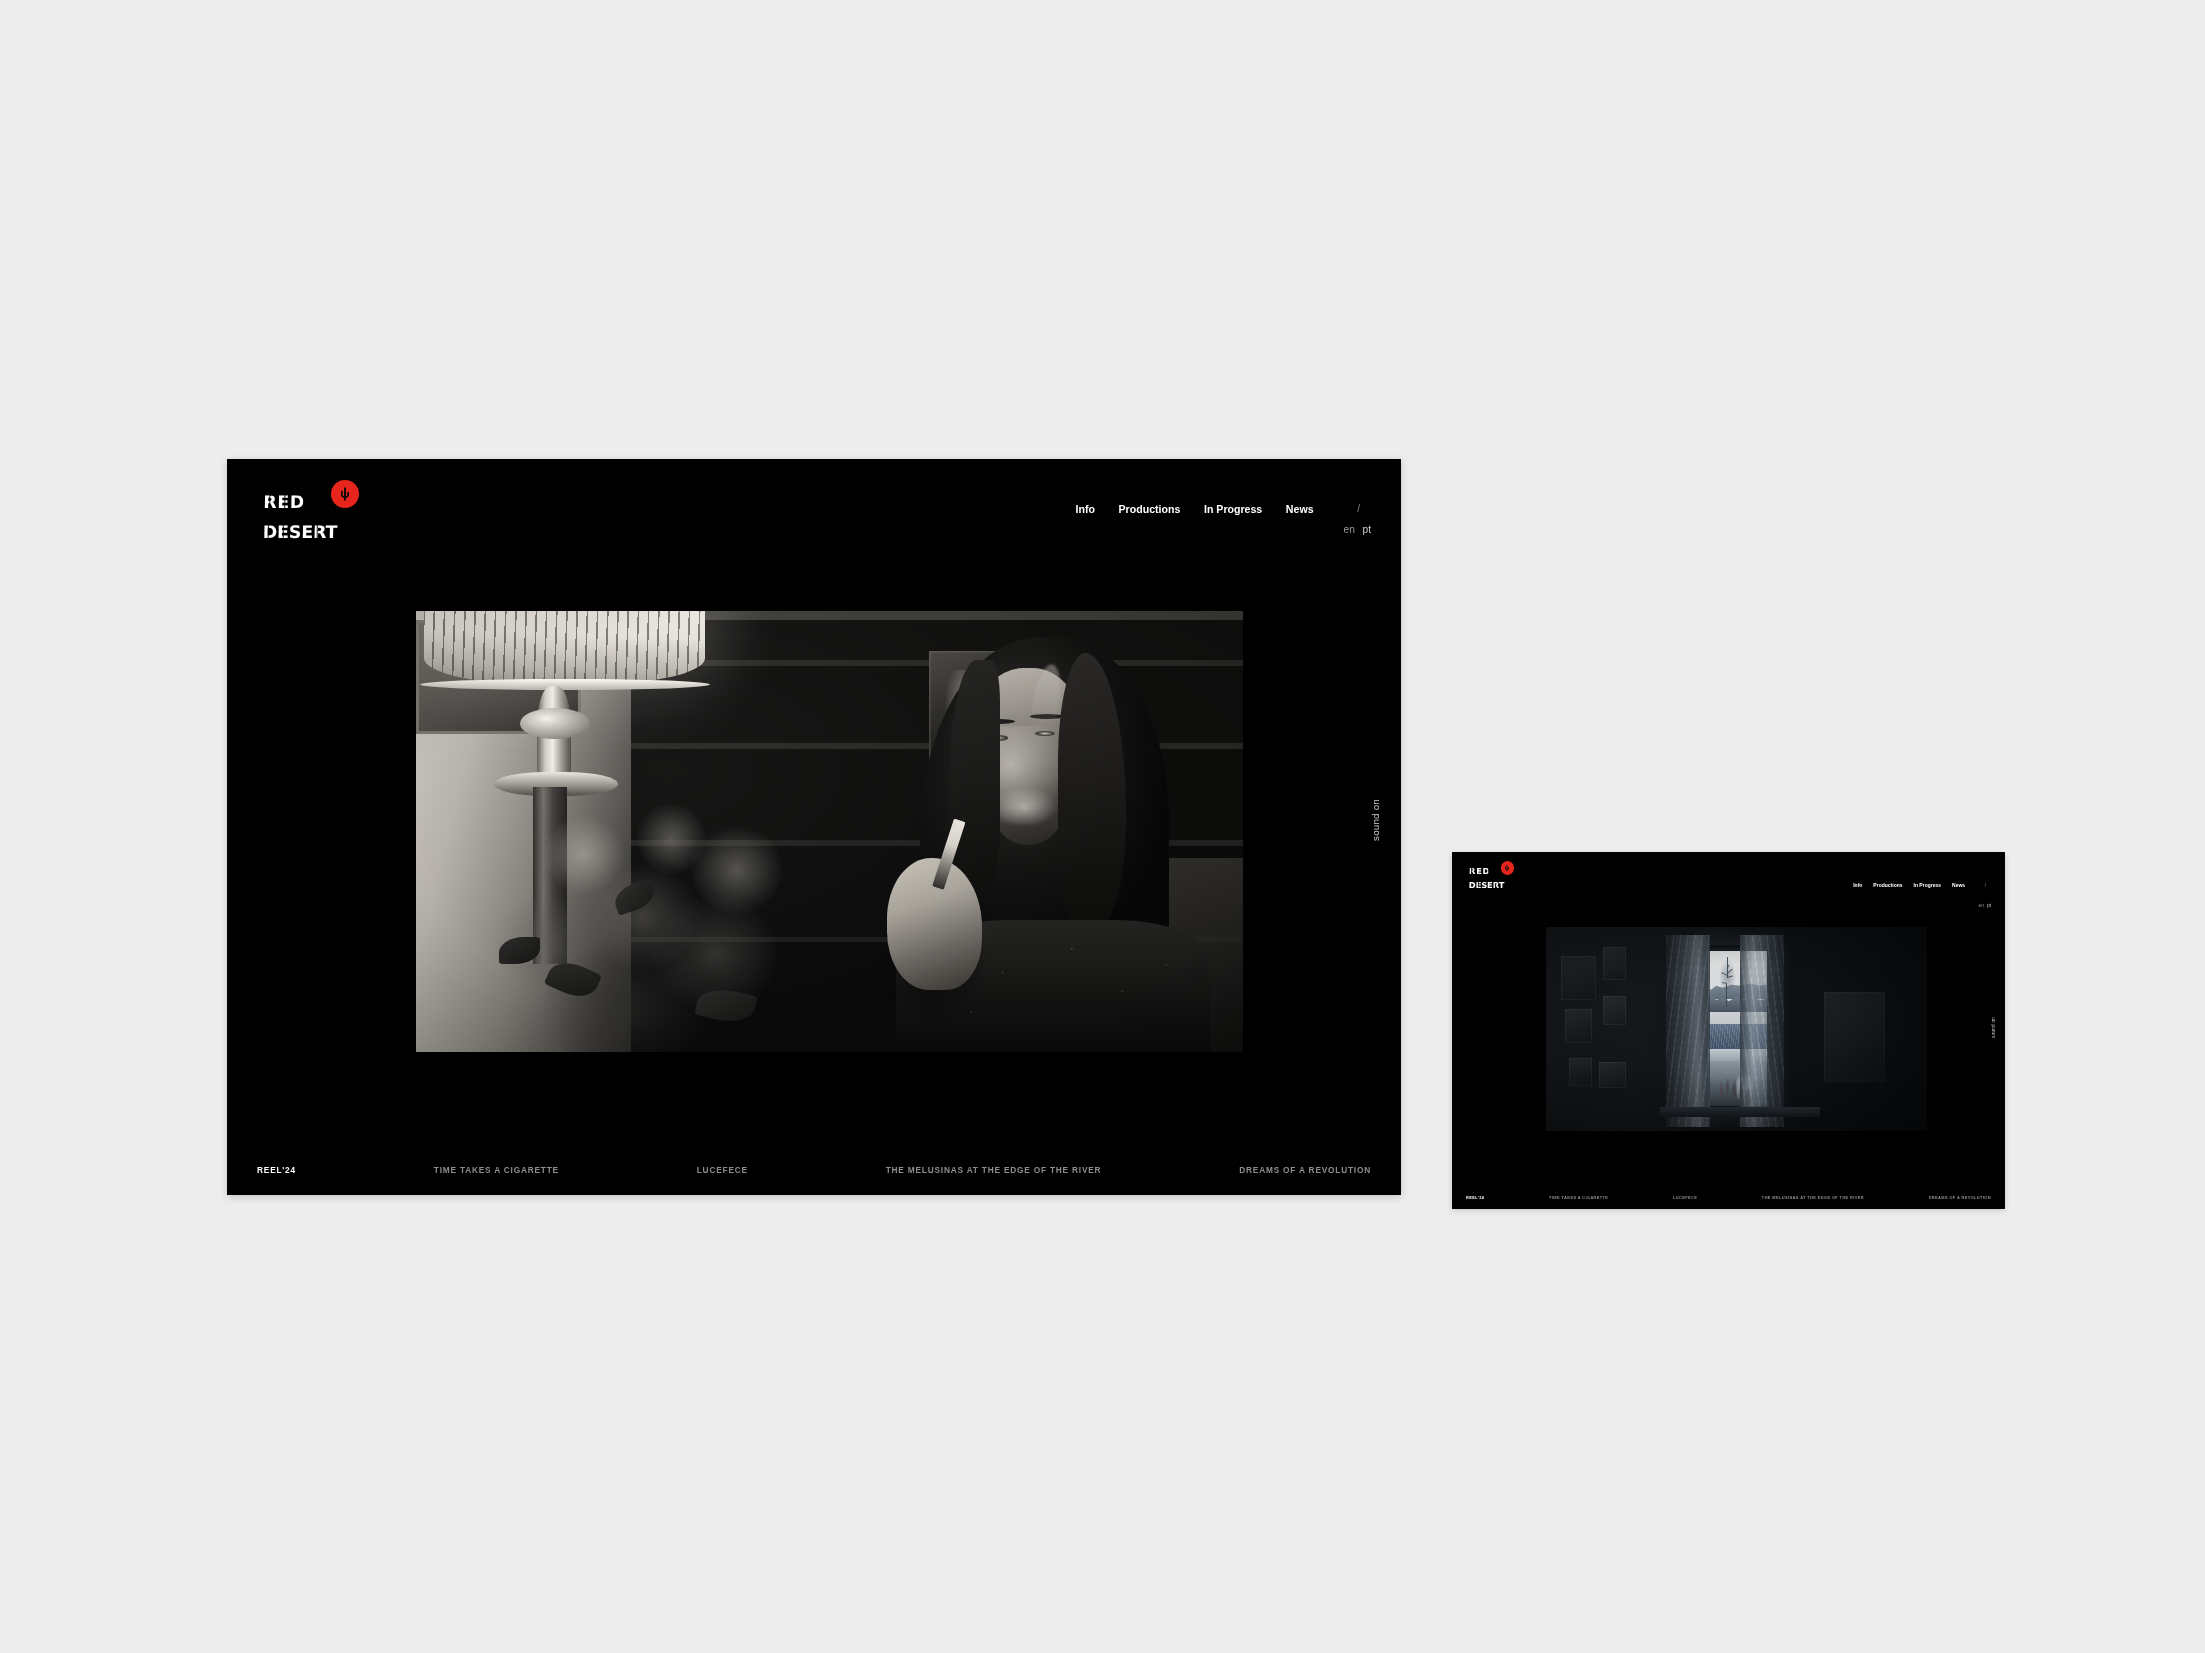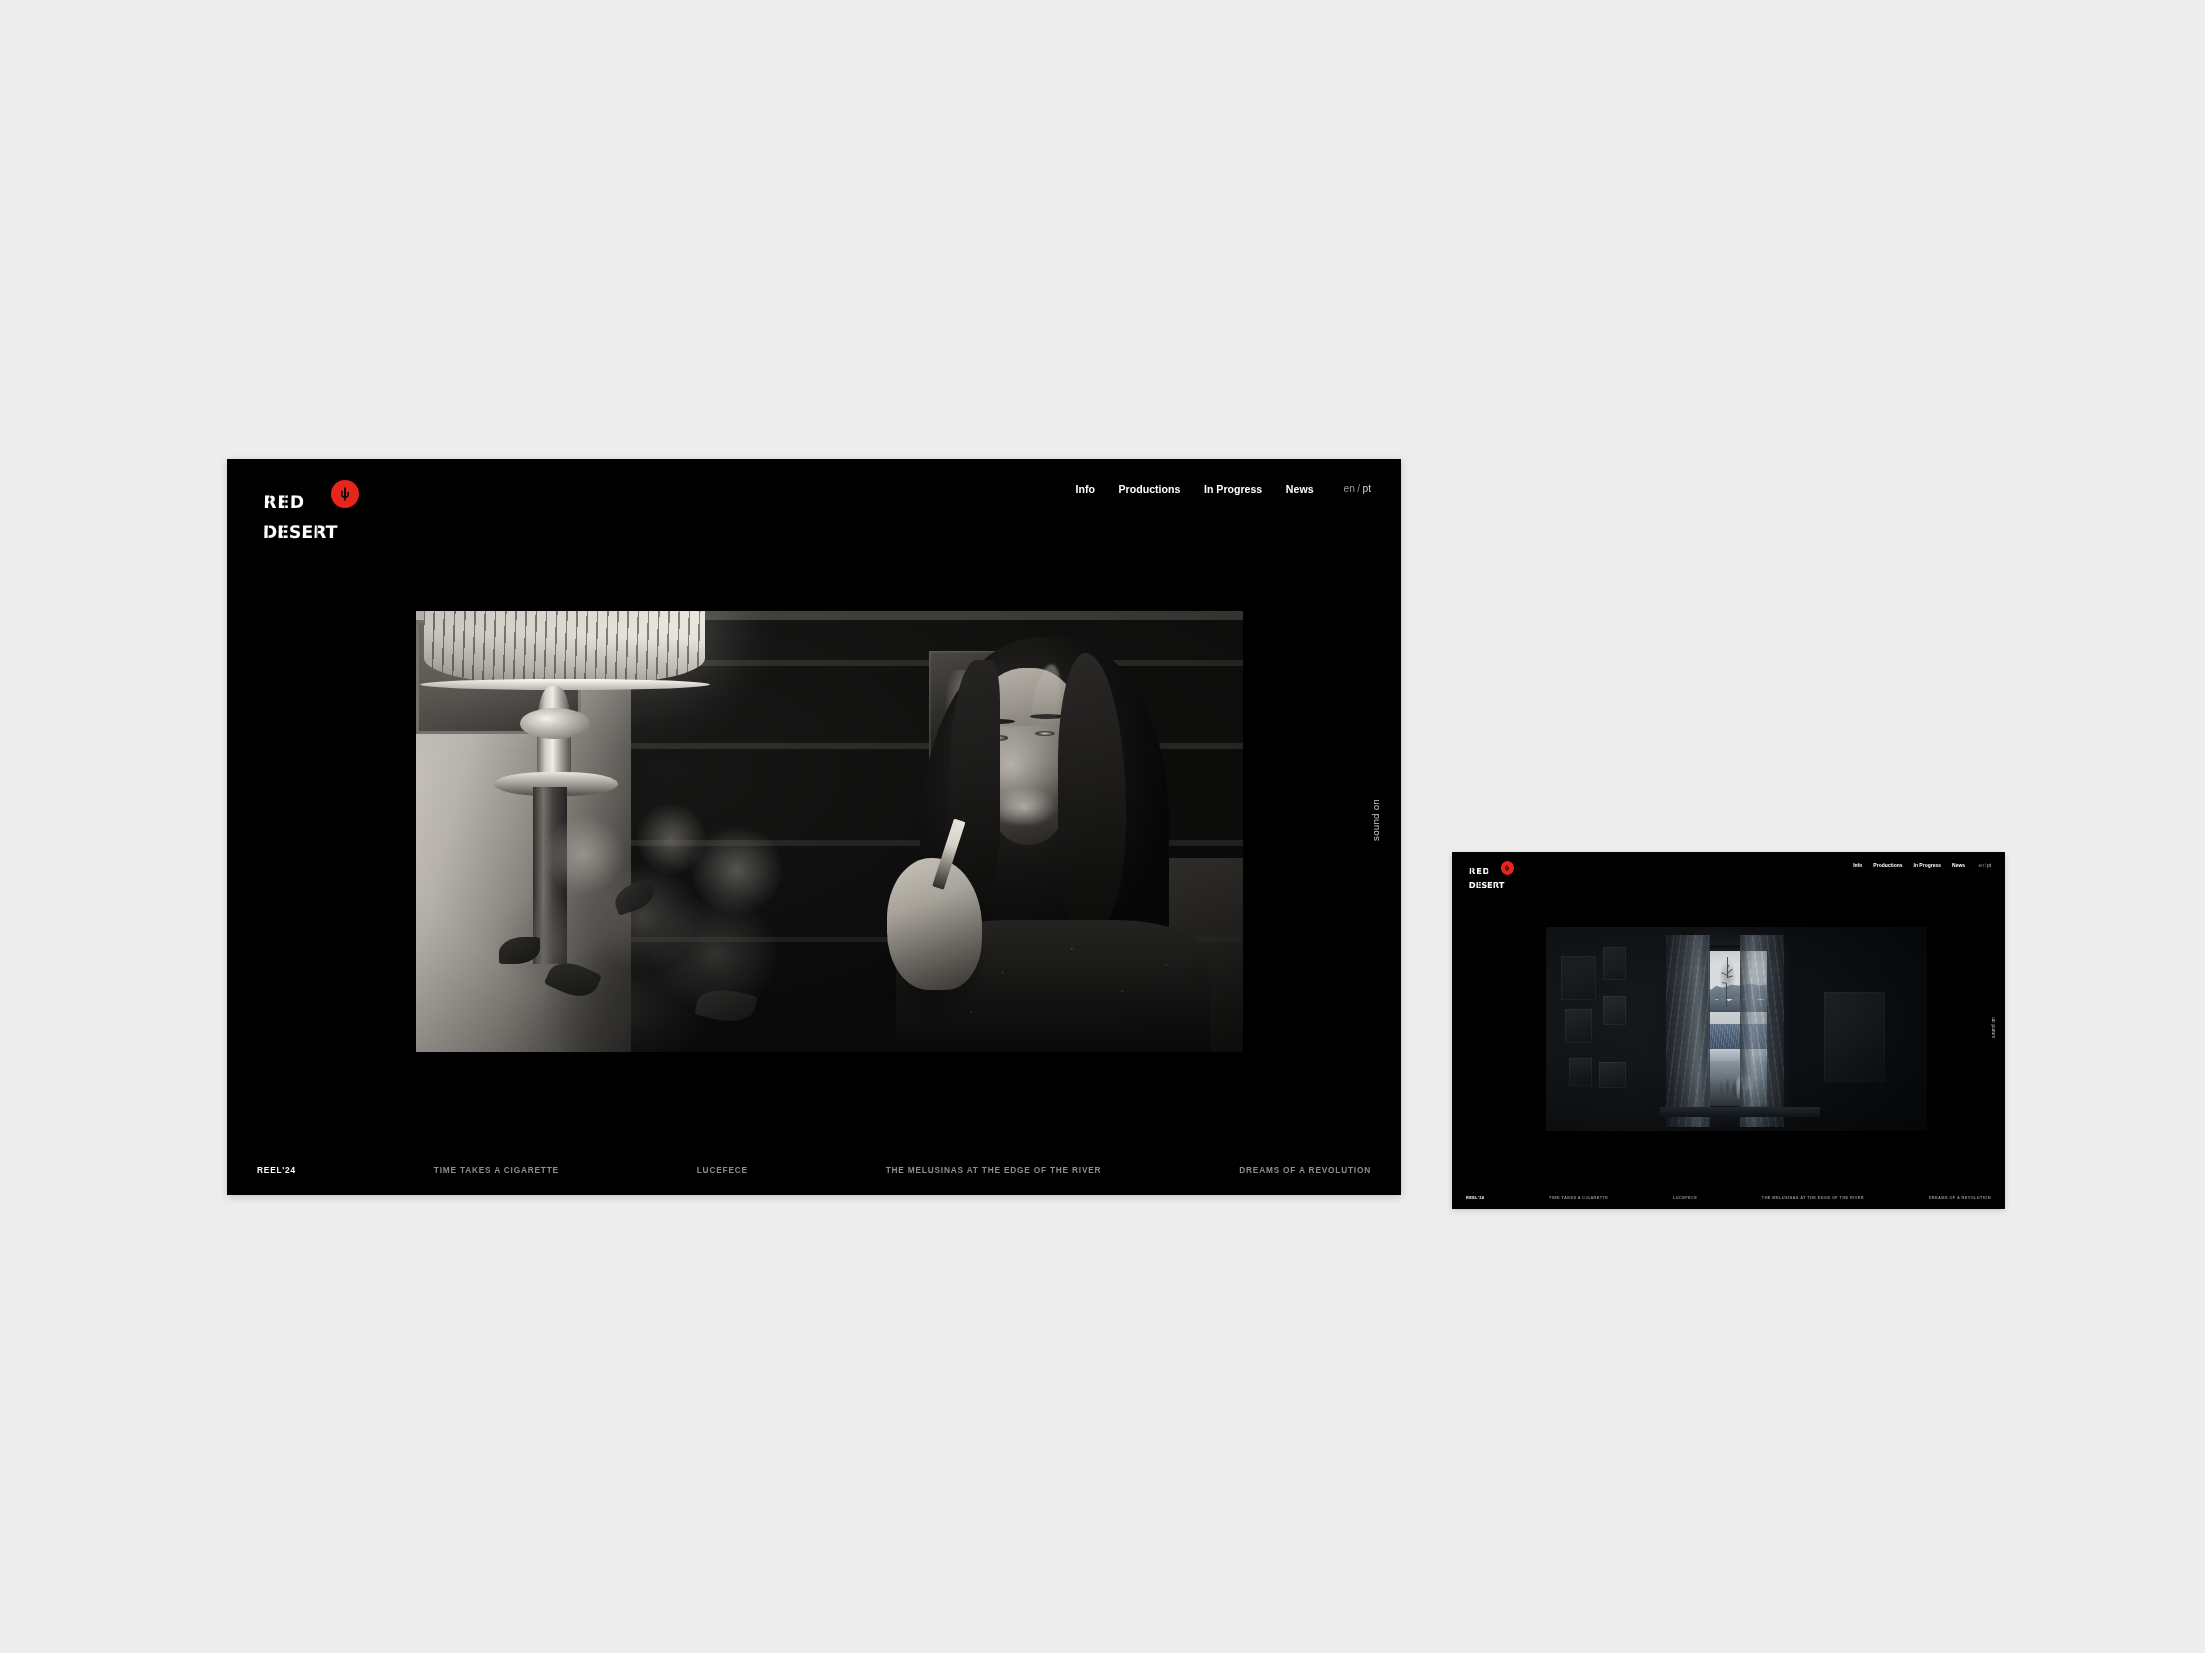--- a/index.html
+++ b/index.html
@@ -82,21 +82,21 @@
   .nav-link {
     color:#fff; text-decoration:none; font-weight:700;
     white-space:nowrap;
   }
   .primary .nav-link { font-size:10.6px; margin-left:23.6px; }
   .secondary .nav-link { font-size:5px; margin-left:11px; }
 
   .lang-switch { display:flex; align-items:center; white-space:nowrap; }
   .primary .lang-switch { margin-left:30px; font-size:10.2px; }
   .secondary .lang-switch { margin-left:13.4px; font-size:4.9px; }
-  .lang-switch .lang { color:#9a9a9a; font-weight:400; text-decoration:none; }
+  .lang-switch .lang { color:#9a9a9a; font-weight:400; text-decoration:none;margin-top:41px; }
   .lang-switch .lang.active { color:#cfcfcf; }
   .lang-switch .sep { color:#8a8a8a; margin:0 2.4px; font-weight:400; }
   .secondary .lang-switch .sep { margin:0 0.8px; }
 
   
   .sound-toggle {
     position:absolute; color:#cfcfcf; font-weight:400;
     writing-mode:vertical-rl; text-orientation:mixed;
     transform:rotate(180deg); letter-spacing:0.2px;
     text-decoration:none; cursor:pointer;

